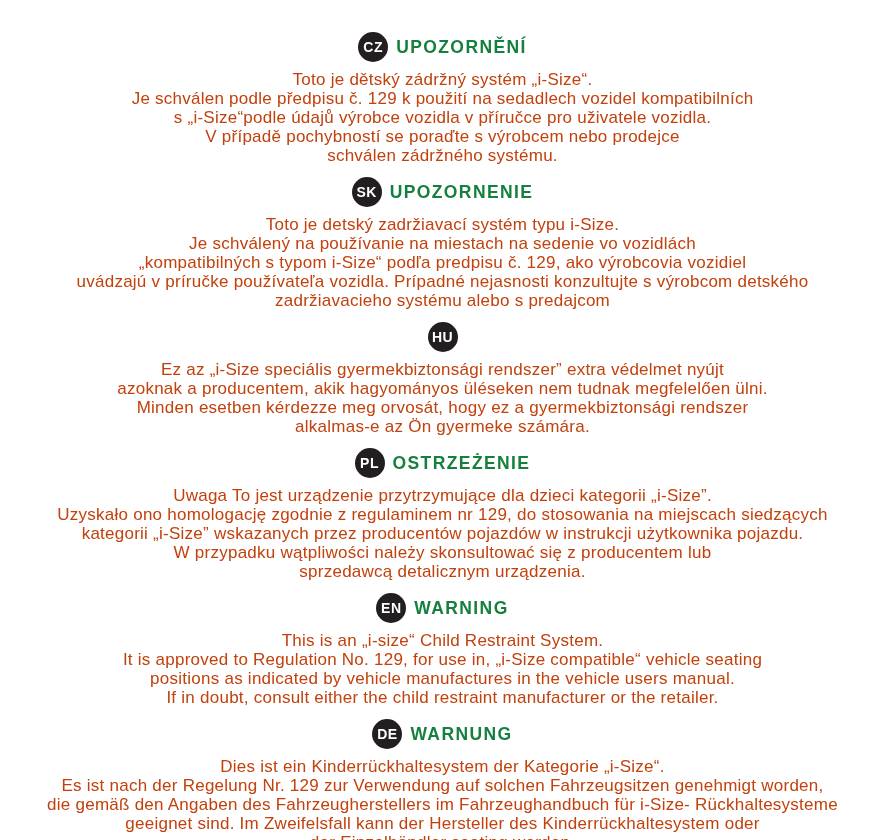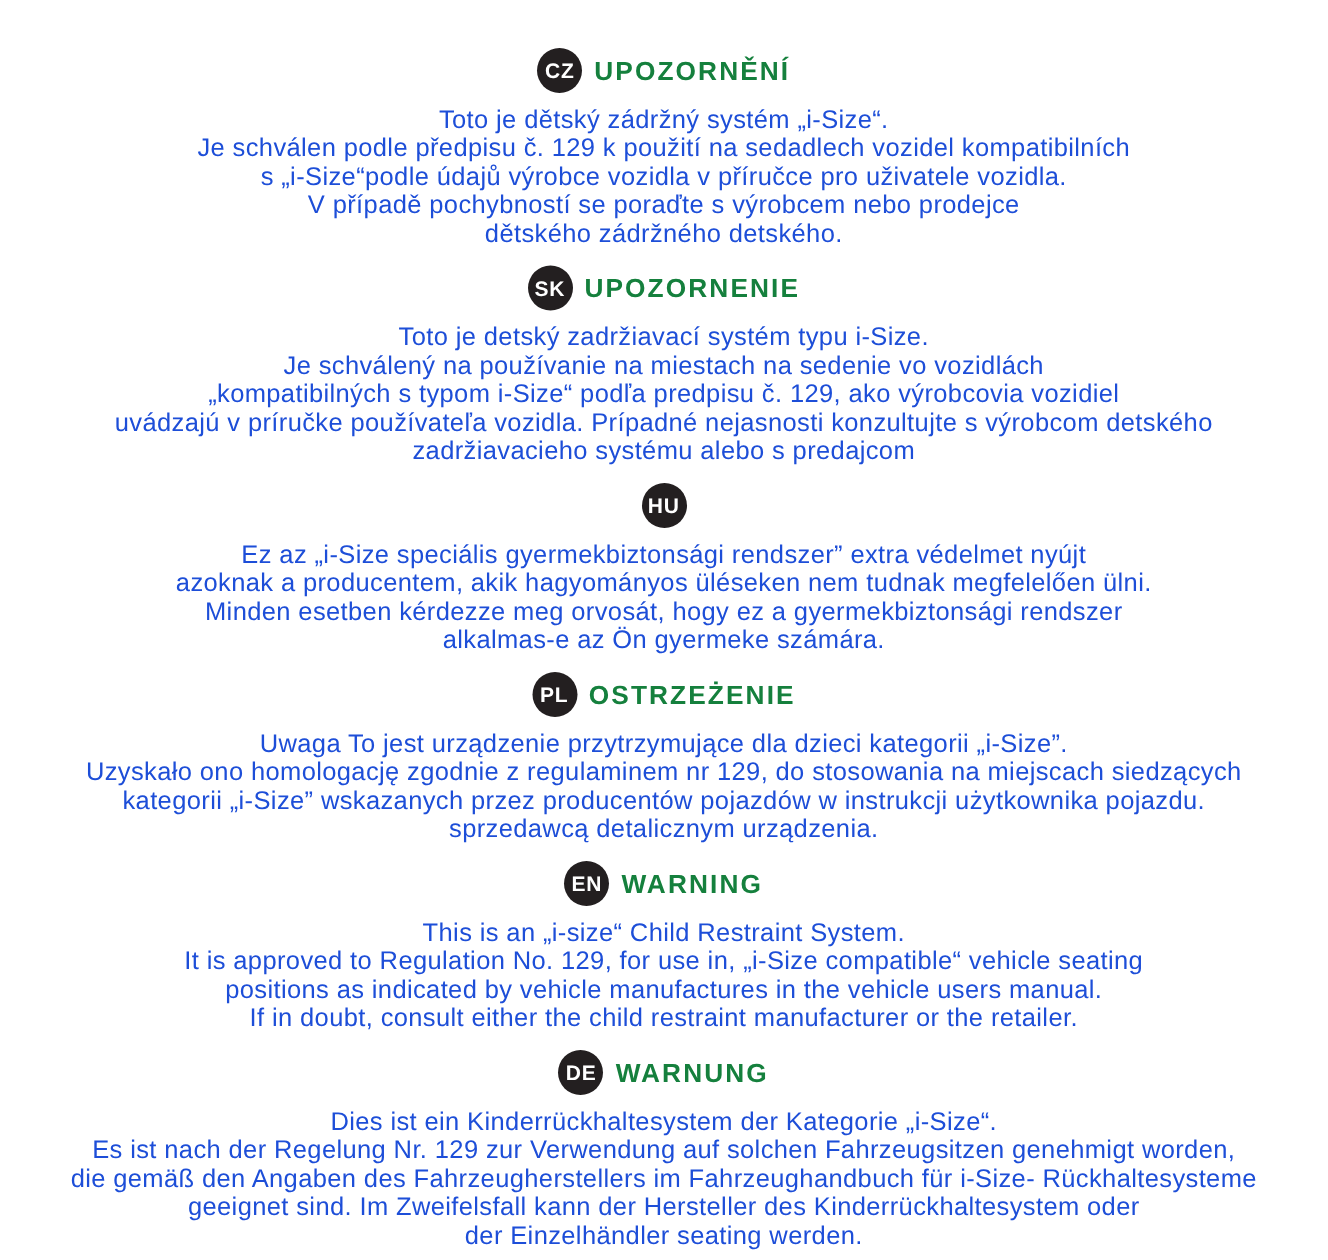--- a/index.html
+++ b/index.html
@@ -50,41 +50,41 @@
     color: #15803d;
     white-space: nowrap;
   }
   .para {
     text-align: center;
   }
   .ln {
     font-size: 17px;
     line-height: 19px;
     letter-spacing: 0.25px;
-    color: #1d4ed8;
+    color: #c2410c;
     white-space: nowrap;
     text-align: center;
   }
 </style>
 </head>
 <body>
 
 <div class="page">
 
   <section class="warn">
     <div class="hdr">
       <span class="badge">CZ</span>
       <h2 class="heading">UPOZORNĚNÍ</h2>
     </div>
     <div class="para">
       <div class="ln">Toto je dětský zádržný systém „i-Size“.</div>
       <div class="ln">Je schválen podle předpisu č. 129 k použití na sedadlech vozidel kompatibilních</div>
       <div class="ln">s „i-Size“podle údajů výrobce vozidla v příručce pro uživatele vozidla.</div>
       <div class="ln">V případě pochybností se poraďte s výrobcem nebo prodejce</div>
-      <div class="ln">dětského zádržného detského.</div>
+      <div class="ln">schválen zádržného systému.</div>
     </div>
   </section>
 
   <section class="warn">
     <div class="hdr">
       <span class="badge">SK</span>
       <h2 class="heading">UPOZORNENIE</h2>
     </div>
     <div class="para">
       <div class="ln">Toto je detský zadržiavací systém typu i-Size.</div>
@@ -109,20 +109,21 @@
 
   <section class="warn">
     <div class="hdr">
       <span class="badge">PL</span>
       <h2 class="heading">OSTRZEŻENIE</h2>
     </div>
     <div class="para">
       <div class="ln">Uwaga To jest urządzenie przytrzymujące dla dzieci kategorii „i-Size”.</div>
       <div class="ln">Uzyskało ono homologację zgodnie z regulaminem nr 129, do stosowania na miejscach siedzących</div>
       <div class="ln">kategorii „i-Size” wskazanych przez producentów pojazdów w instrukcji użytkownika pojazdu.</div>
+      <div class="ln">W przypadku wątpliwości należy skonsultować się z producentem lub</div>
       <div class="ln">sprzedawcą detalicznym urządzenia.</div>
     </div>
   </section>
 
   <section class="warn">
     <div class="hdr">
       <span class="badge">EN</span>
       <h2 class="heading">WARNING</h2>
     </div>
     <div class="para">

